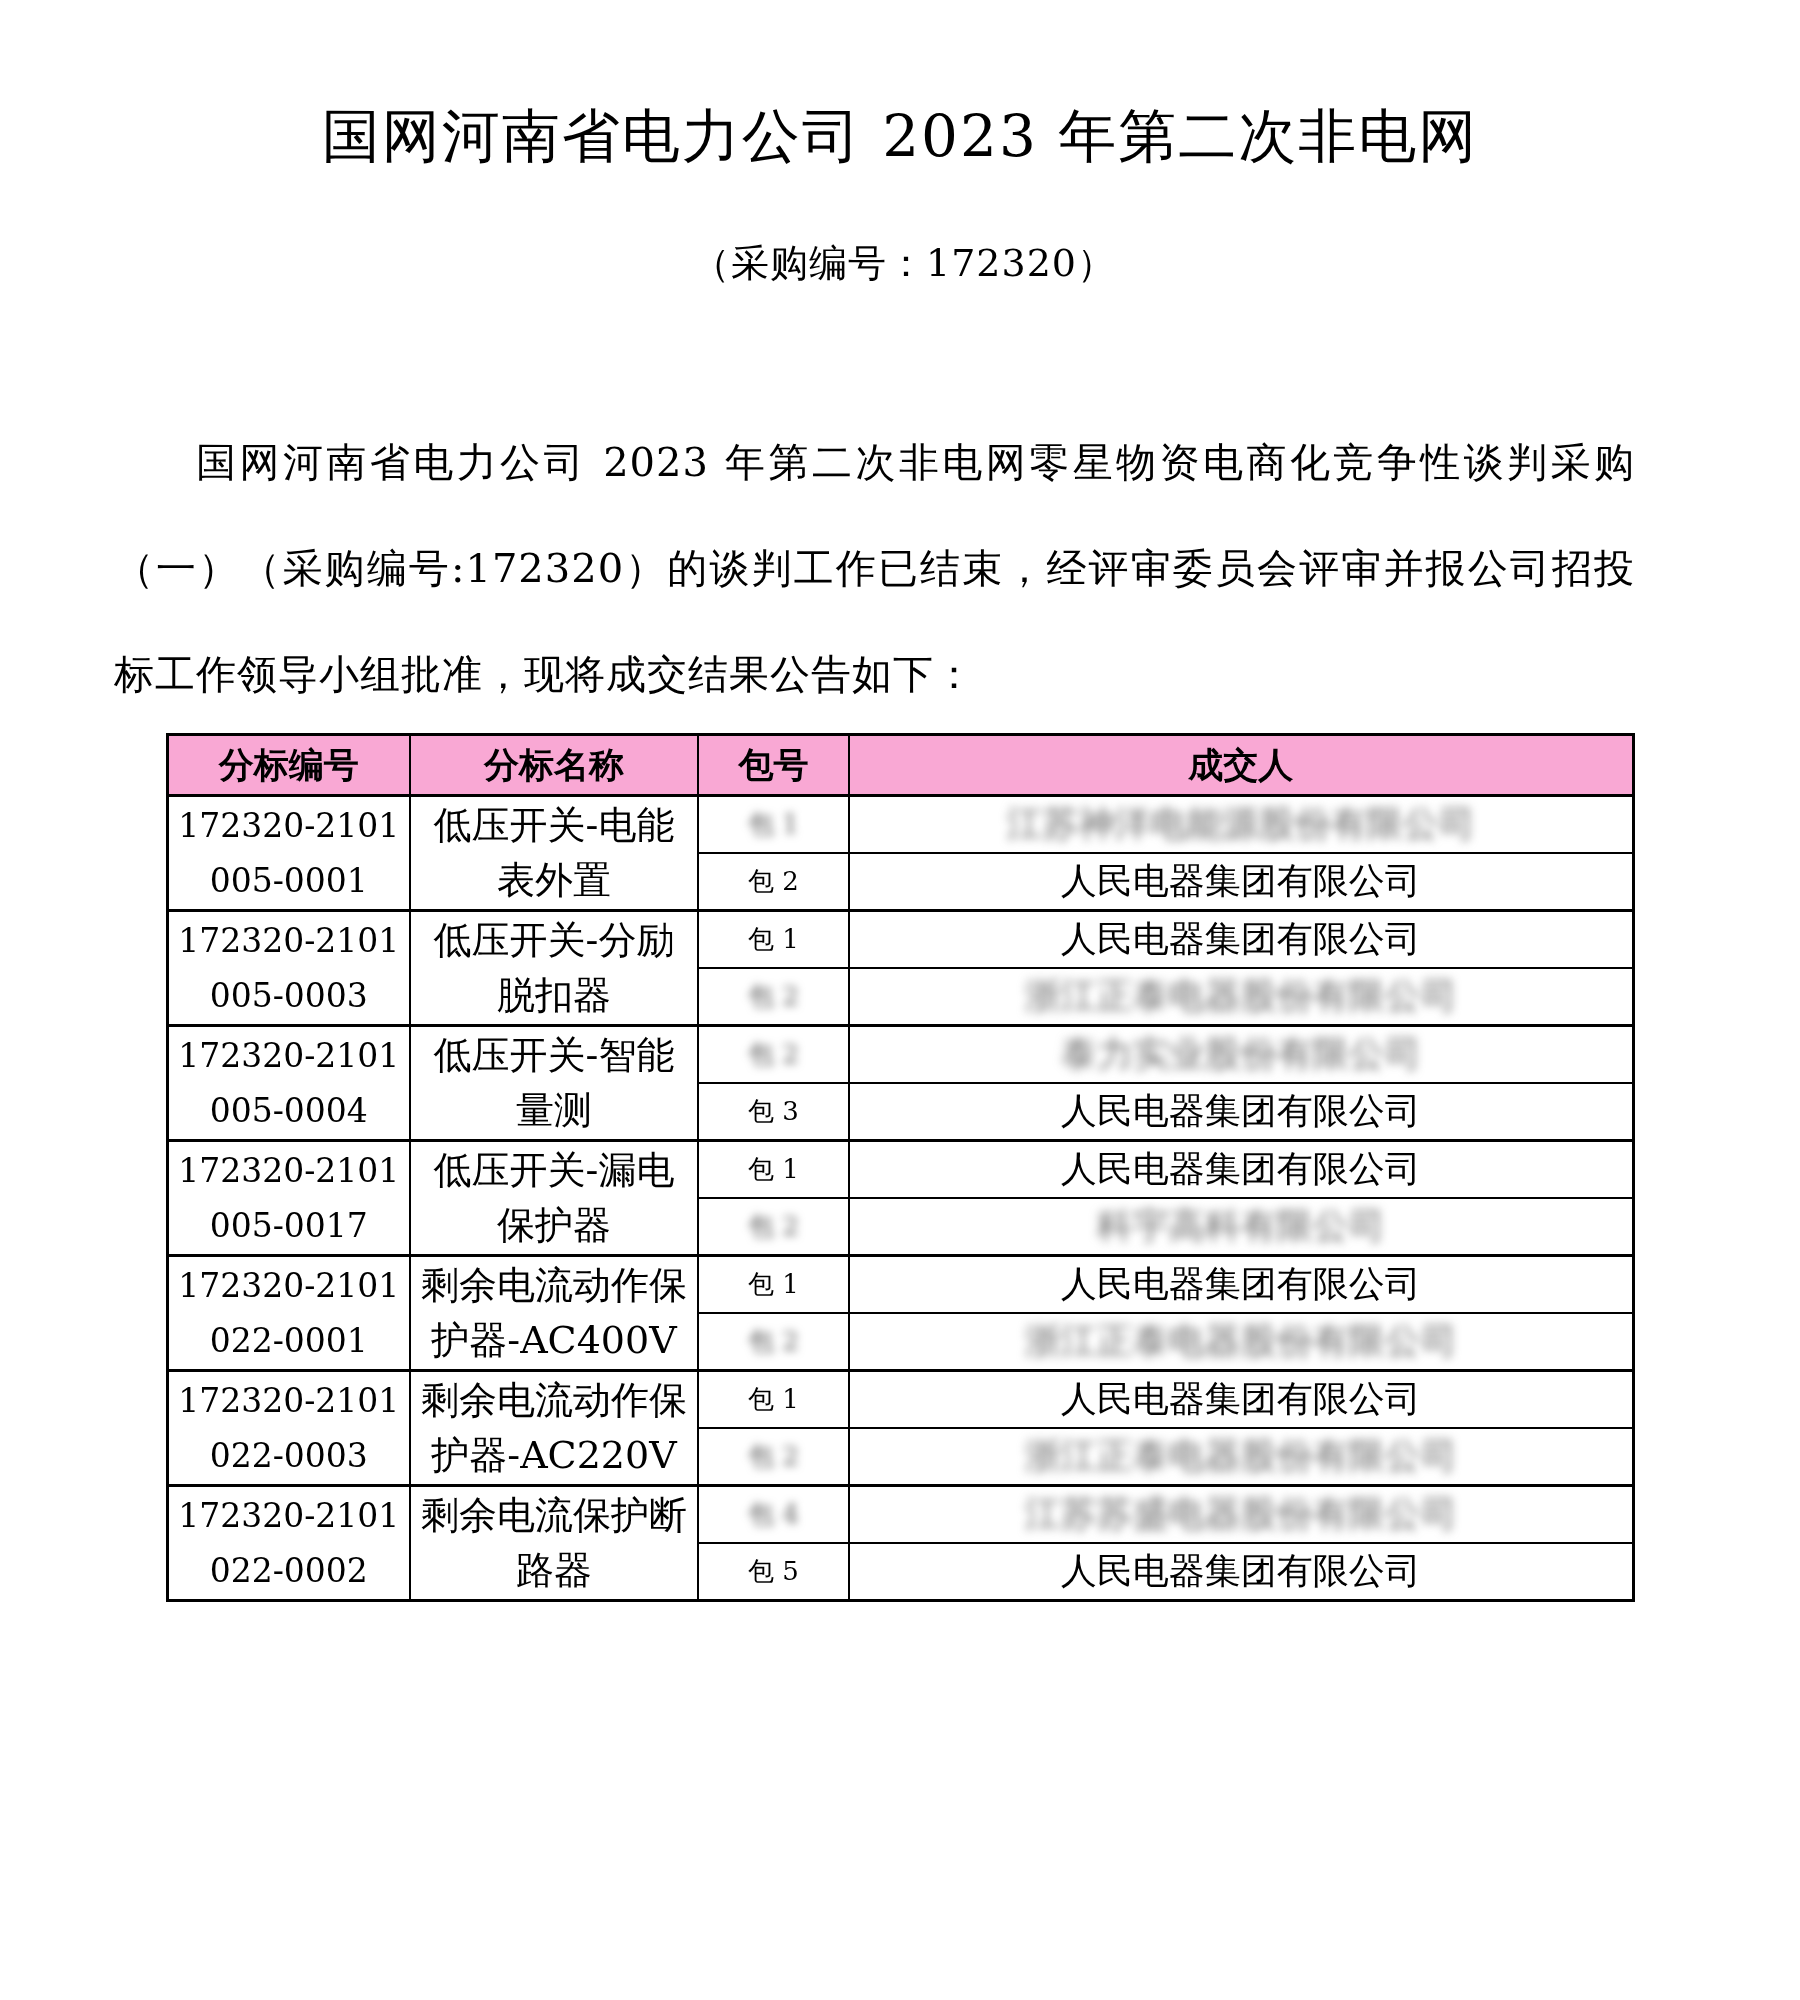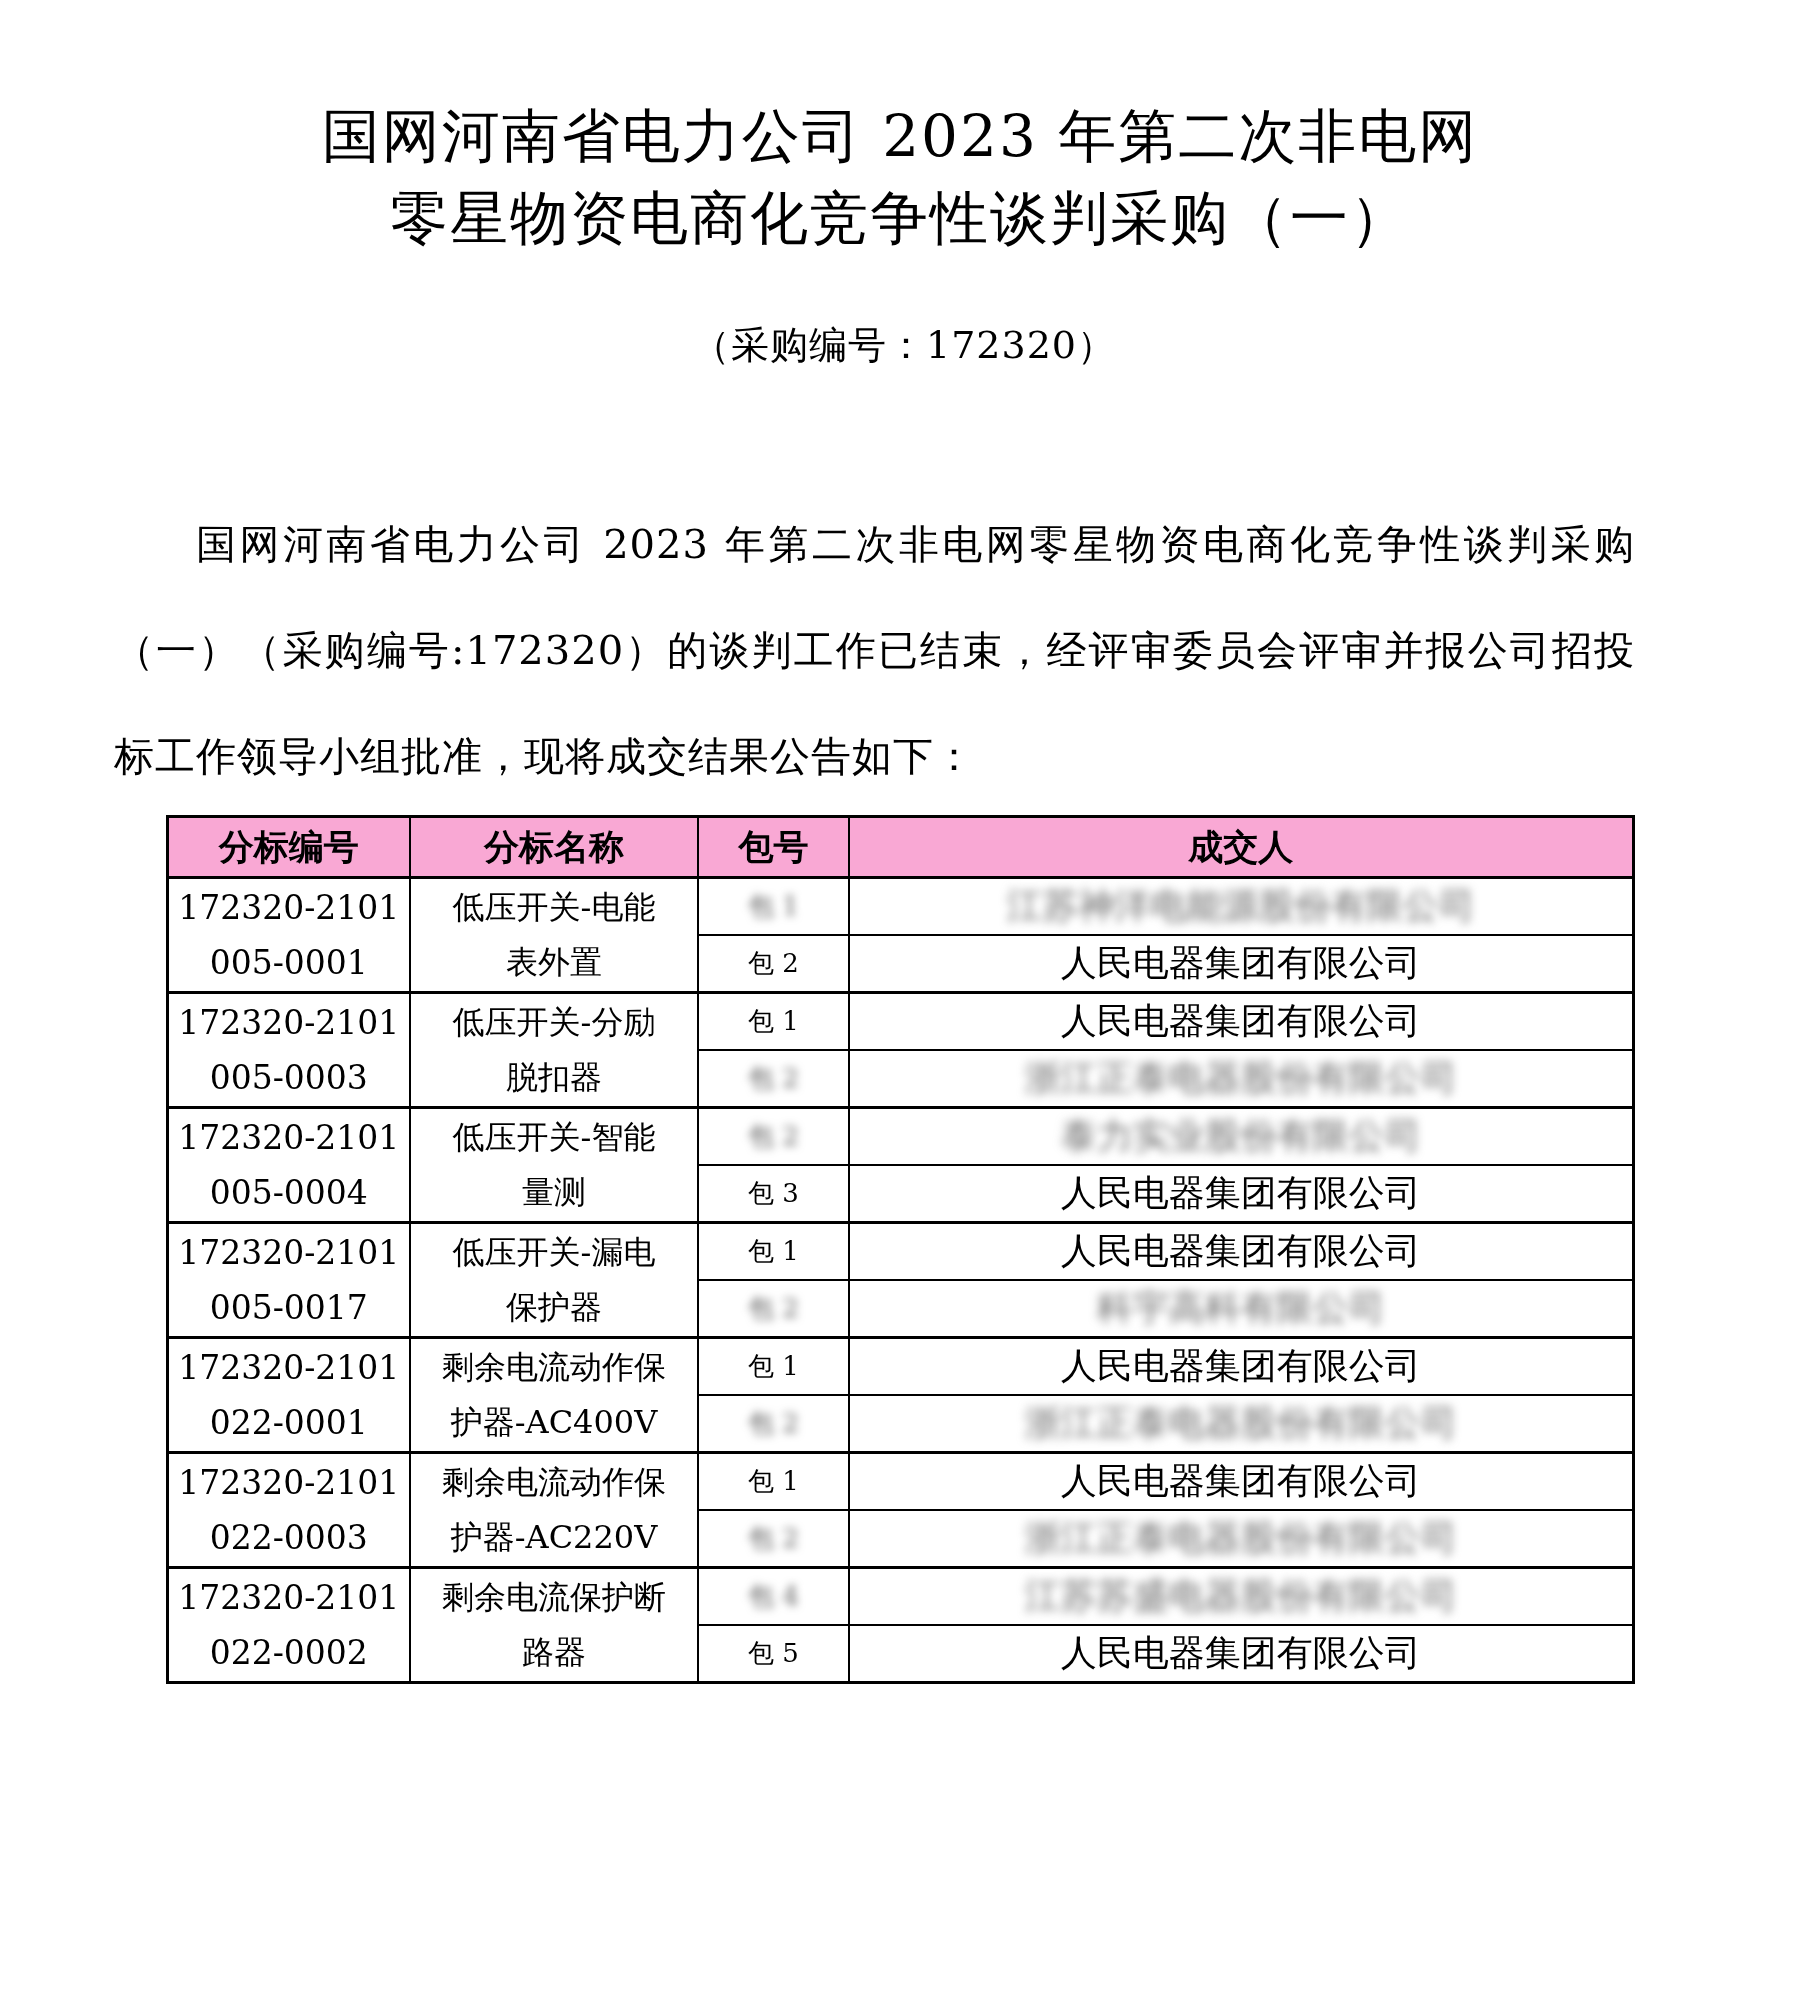--- a/index.html
+++ b/index.html
@@ -64,37 +64,36 @@
     background:#f9a8d4;
     font-family:"Liberation Sans","DejaVu Sans",sans-serif;
     font-weight:700;
     font-size:35px;
     border-bottom:3px solid #000;
   }
   table.results td{height:55px;}
   tr.main-start td{border-top:3px solid #000;}
   .cell-line{display:block;line-height:55px;}
   .c-id{font-size:33px;letter-spacing:0;}
-  .c-name{font-size:32px;}
+  .c-name{font-size:38px;}
   .c-pkg{font-size:26px;}
   .c-win{font-size:36px;}
   .blurred{
     color:#666;
     filter:blur(5px);
   }
   .c-pkg .blurred{filter:blur(4px);color:#555;}
 </style>
 </head>
 <body>
 
 <div class="page">
 
   <div class="title">
     <div>国网河南省电力公司 2023 年第二次非电网</div>
-    <div>零星物资电商化竞争性谈判采购（一）</div>
   </div>
 
   <div class="subtitle">（采购编号：172320）</div>
 
   <div class="bodytext">国网河南省电力公司 2023 年第二次非电网零星物资电商化竞争性谈判采购（一）（采购编号:172320）的谈判工作已结束，经评审委员会评审并报公司招投标工作领导小组批准，现将成交结果公告如下：</div>
 
   <table class="results">
     <colgroup>
         <col class="c1">
         <col class="c2">

